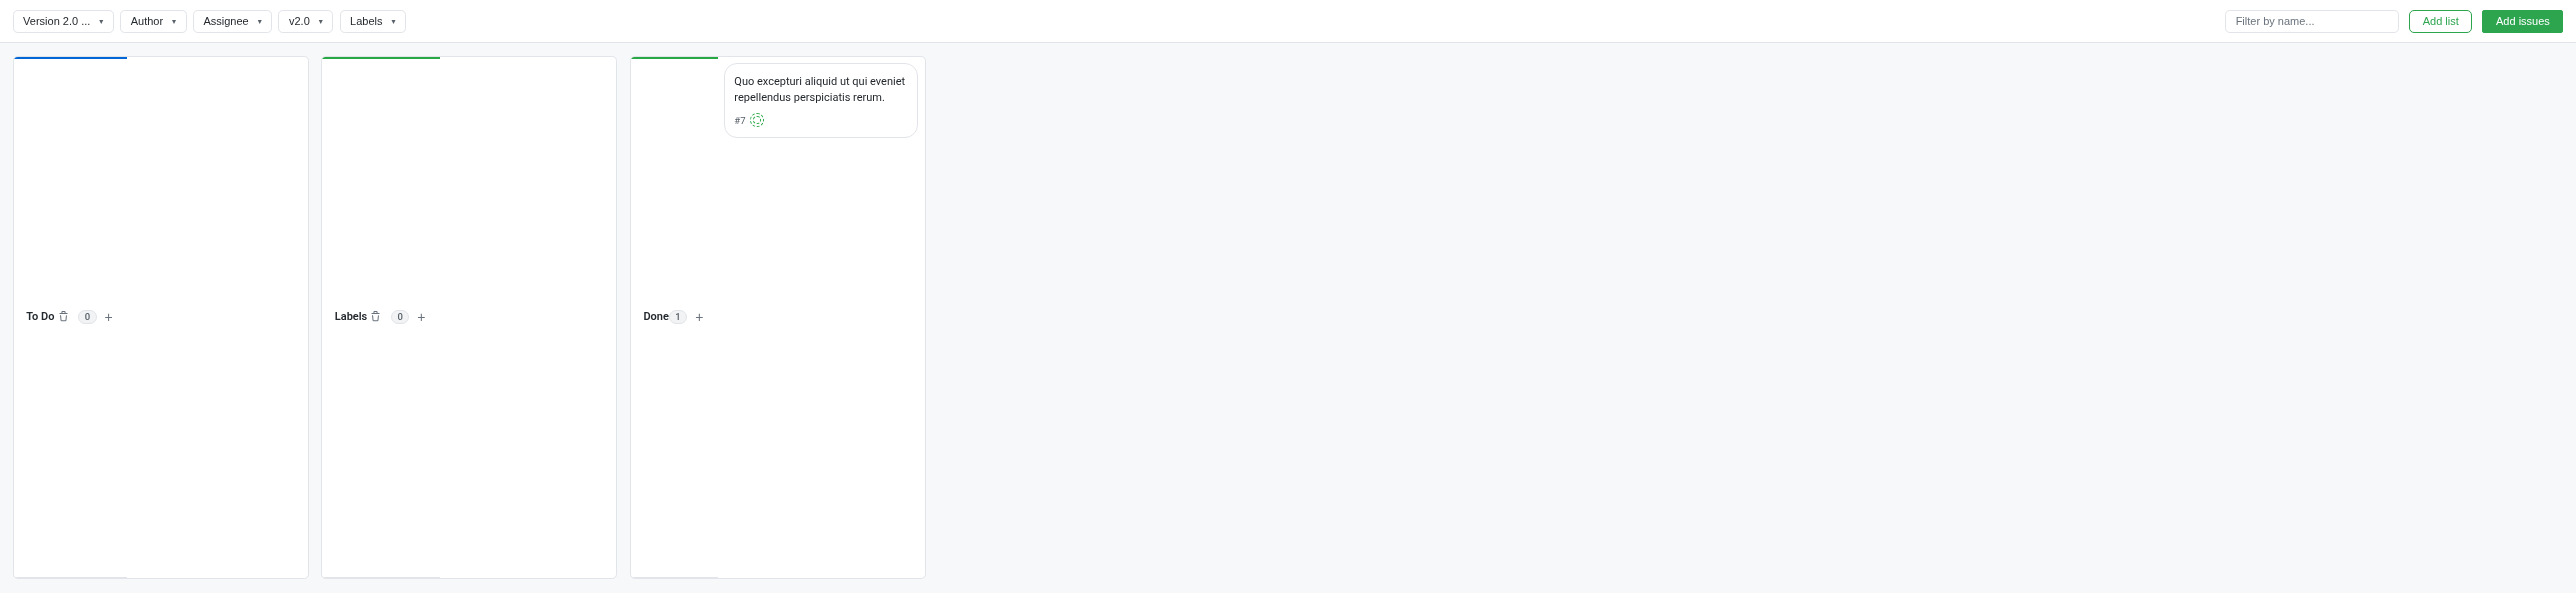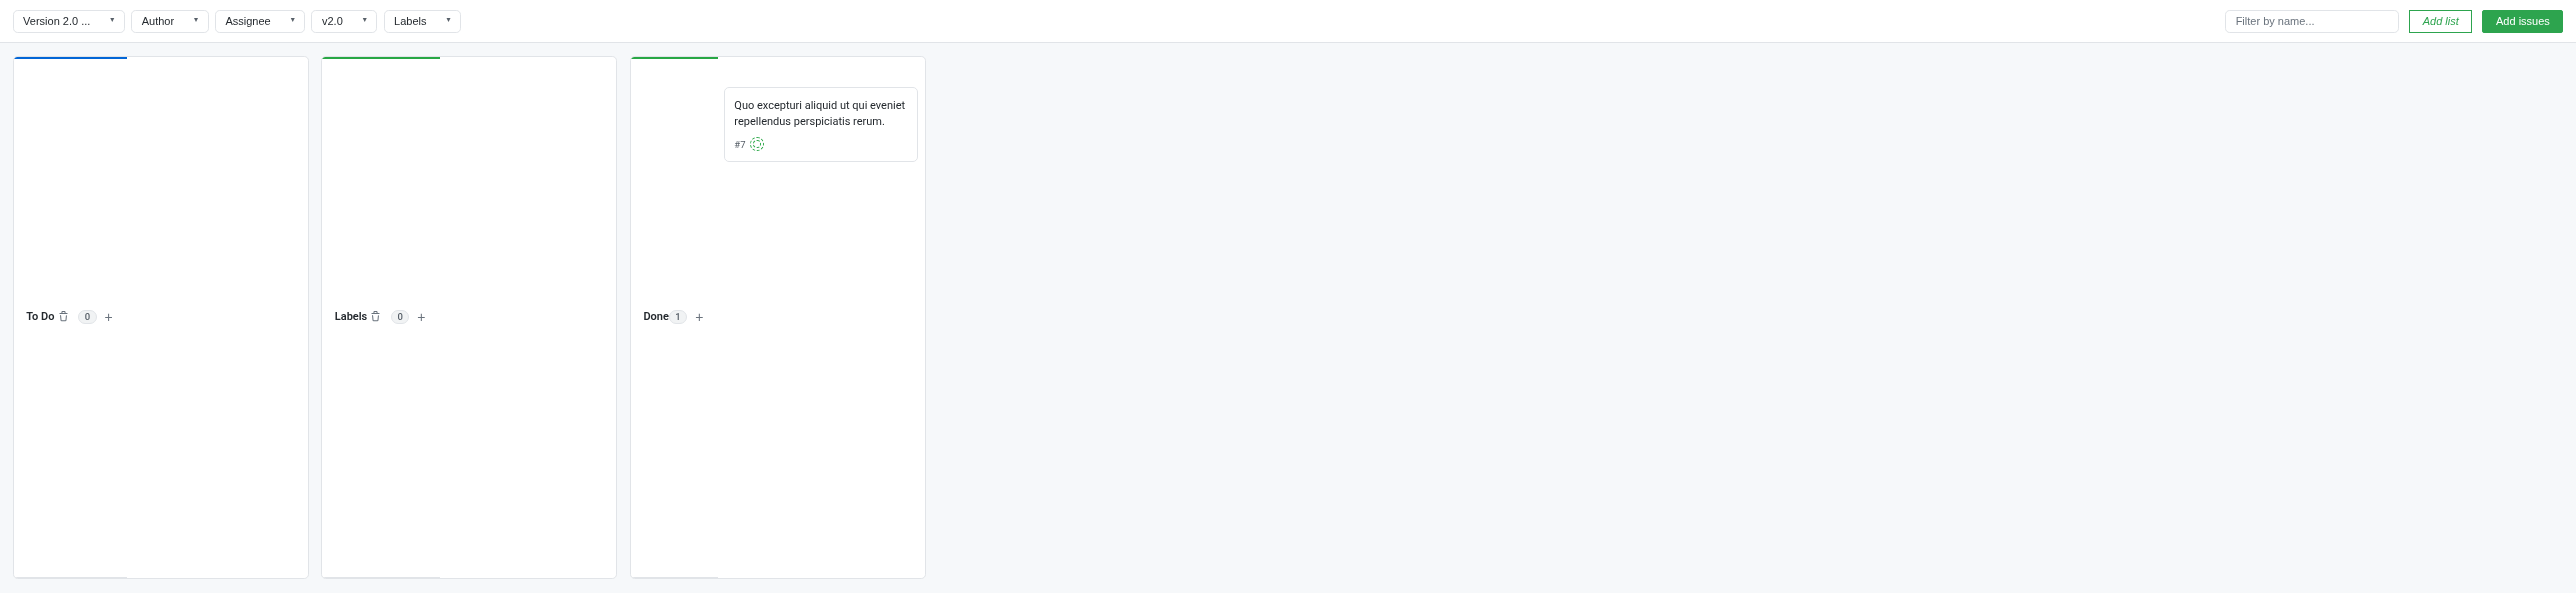--- a/index.html
+++ b/index.html
@@ -32,22 +32,22 @@
     }
 
     .toolbar-right {
       display: flex;
       align-items: center;
       gap: 10px;
     }
 
     .dropdown-btn {
       display: flex;
-      align-items: flex-start;
-      gap: 20px;
+      align-items: center;
+      gap: 9px;
       padding: 4.7px 9.5px;
       border: 0.8px solid #e1e4e8;
       border-radius: 4.7px;
       background: #fff;
       color: #24292e;
       font-size: 11px;
       cursor: pointer;
       white-space: nowrap;
     }
 
@@ -66,27 +66,26 @@
       width: 174px;
     }
 
     .filter-input::placeholder {
       color: #6a737d;
     }
 
     .btn-outline {
       padding: 4.7px 12.6px;
       border: 0.8px solid #2da44e;
-      border-radius: 0;
+      border-radius: 5px;
       background: #fff;
       color: #2da44e;
       font-size: 11px;
       cursor: pointer;
       font-weight: 500;
-      font-style: italic;
     }
 
     .btn-primary {
       padding: 4.7px 12.6px;
       border: 0.8px solid #2da44e;
       border-radius: 2px;
       background: #2da44e;
       color: #fff;
       font-size: 11px;
       cursor: pointer;
@@ -191,23 +190,22 @@
       padding: 6.3px;
       display: flex;
       flex-direction: column;
       gap: 6.3px;
       min-height: 237px;
     }
 
     .issue-card {
       background: #fff;
       border: 0.8px solid #e1e4e8;
-      border-radius: 5px;
+      border-radius: 13px;
       padding: 9.5px;
-      margin-top: 24px;
     }
 
     .issue-title {
       font-size: 11px;
       color: #24292e;
       line-height: 1.5;
       margin-bottom: 6.3px;
     }
 
     .issue-meta {

